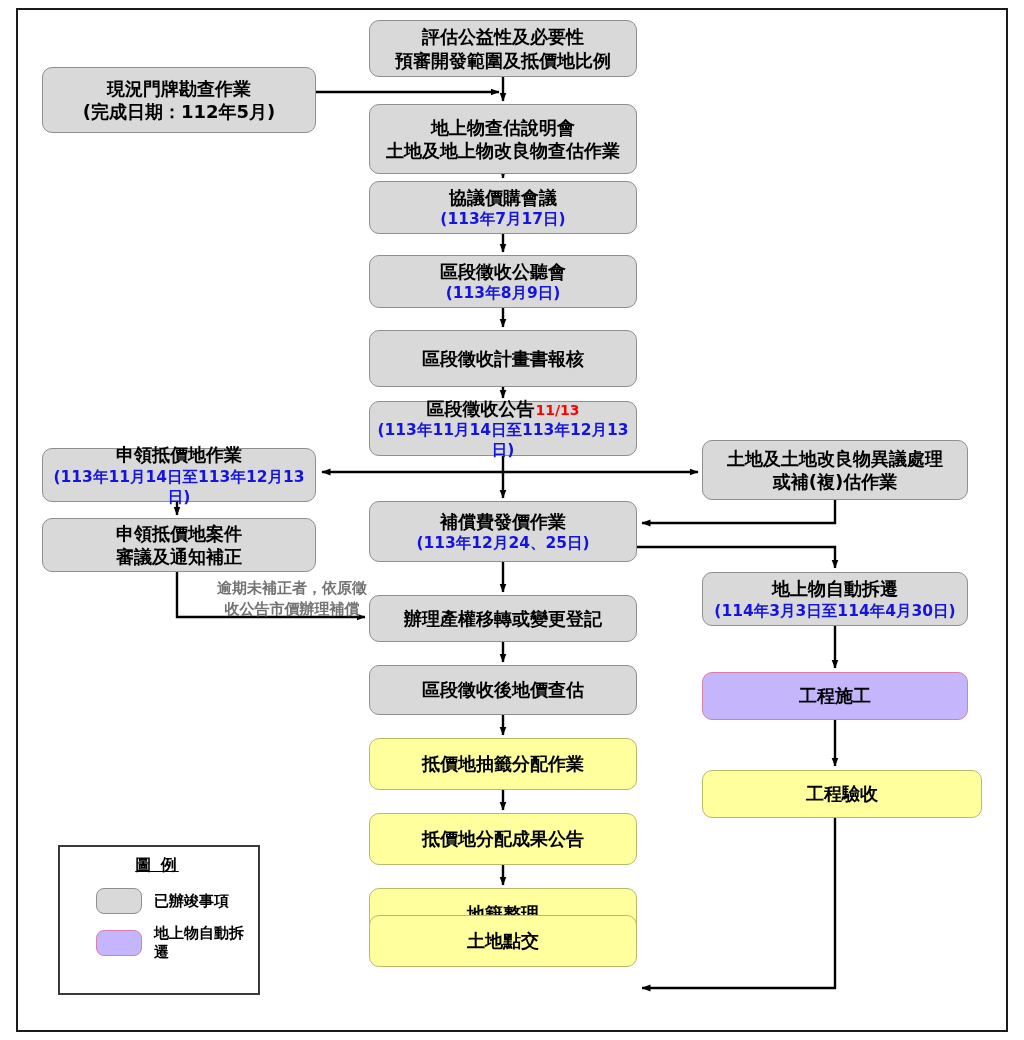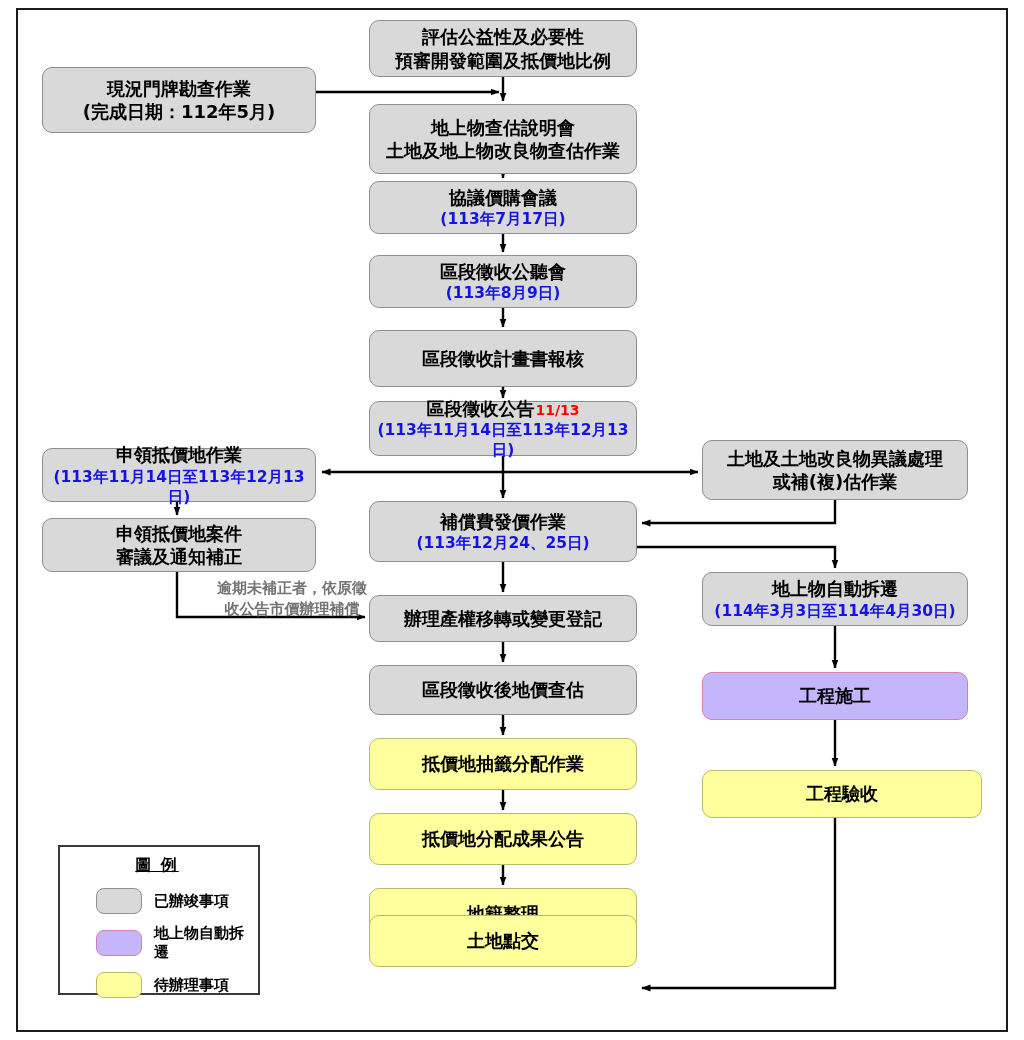--- a/index.html
+++ b/index.html
@@ -161,18 +161,14 @@
   <div class="legend">
     <div class="legend-title">圖 例</div>
     <div class="legend-row">
       <div class="swatch done"></div>
       <div class="legend-label">已辦竣事項</div>
     </div>
     <div class="legend-row">
       <div class="swatch active"></div>
       <div class="legend-label">地上物自動拆遷</div>
     </div>
-    <div class="legend-row">
-      <div class="swatch todo"></div>
-      <div class="legend-label">待辦理事項</div>
-    </div>
   </div>
 </div>
 
 </body></html>

